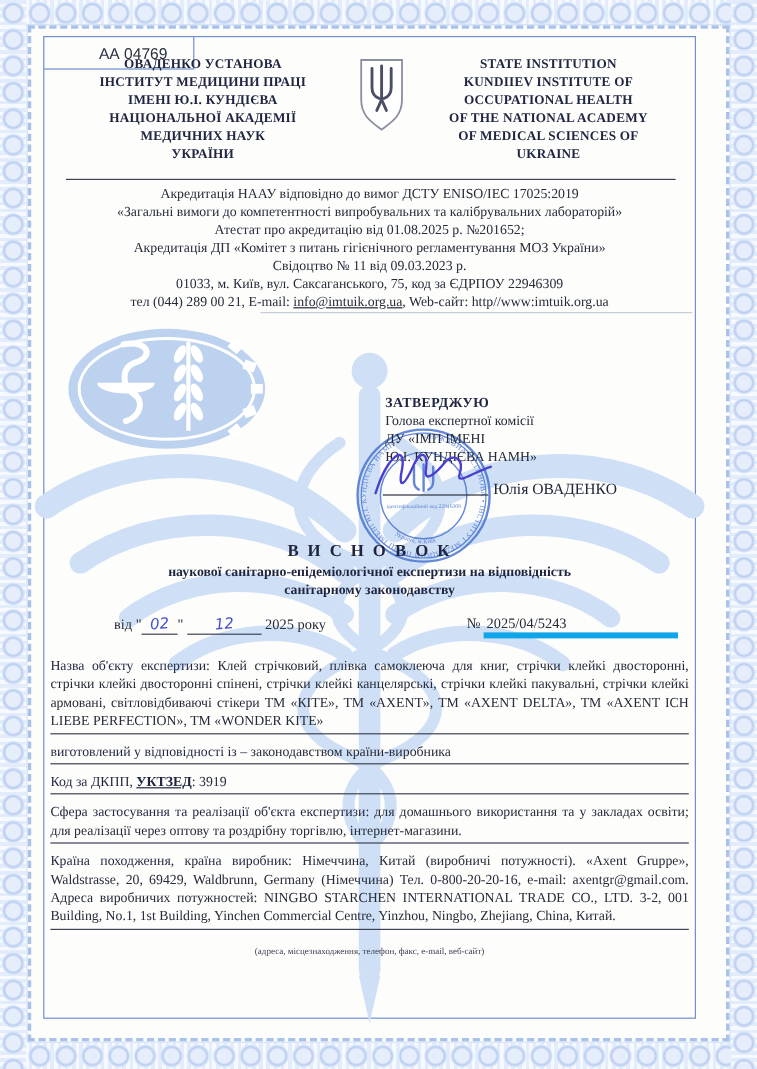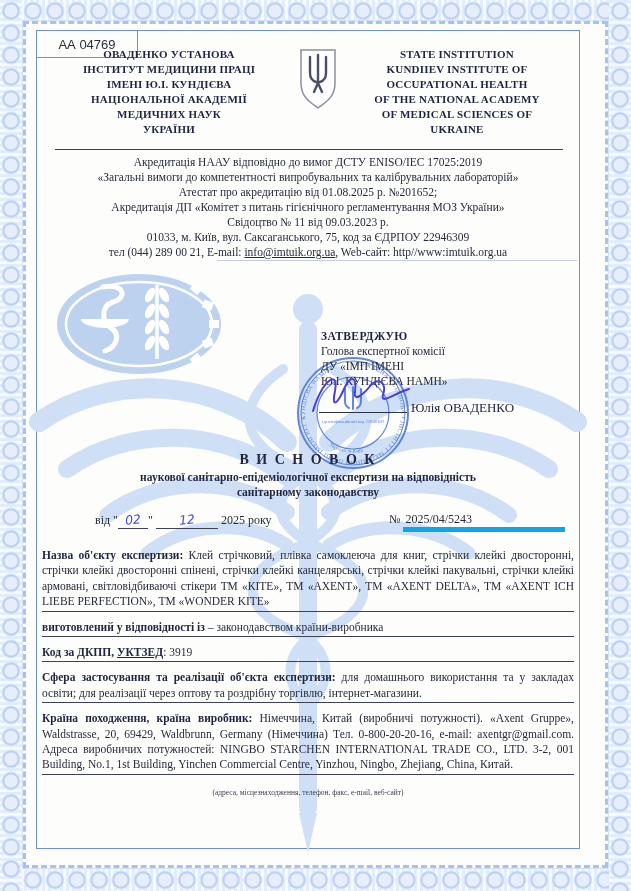--- a/index.html
+++ b/index.html
@@ -25,21 +25,21 @@
 
   .chain-frame{position:absolute;left:23px;top:21px;right:23px;bottom:23px;
      border:3px dashed #a9c2ea;outline:1px solid #d5e2f6;z-index:0;}
 
   
   .content-frame{position:absolute;left:36px;top:30px;width:542px;height:817px;
      border:1.5px solid #6f8fcf;background:transparent;z-index:1;}
 
   .serial-box{position:absolute;left:-1px;top:-1px;width:100px;height:26px;
      border:1.5px solid #6f8fcf;display:flex;align-items:center;justify-content:center;
-     font-family:"Liberation Sans", sans-serif;font-size:13px;color:#2a2f3e;background:#fdfdfc;}
+     font-family:"Liberation Sans", sans-serif;font-size:13px;color:#2a2f3e;background:#fdfdfc;padding-left:24px;}
 
   
   .wm{position:absolute;z-index:0;pointer-events:none;}
 
   .header-row{position:absolute;left:12px;top:16px;width:518px;display:flex;z-index:2;}
   .hdr-col{font-weight:bold;font-size:11px;line-height:15px;text-align:center;color:#1f2540;letter-spacing:.2px;}
   .hdr-left{width:240px;}
   .hdr-center{width:58px;display:flex;justify-content:center;align-items:flex-start;}
   .hdr-right{width:220px;}
 
@@ -65,21 +65,21 @@
   .date-right{position:absolute;left:352px;top:0;}
   .blank{display:inline-block;border-bottom:1px solid #3c4254;text-align:center;}
   .hw{font-family:"DejaVu Sans", sans-serif;font-style:italic;color:#4550cf;display:inline-block;
       transform:rotate(-5deg);font-size:12.5px;}
   .num-underline{display:inline-block;border-bottom:5px solid #0ea5e9;min-width:160px;text-align:left;padding-left:2px;}
 
   .sections{position:absolute;left:5px;top:517px;width:532px;z-index:2;}
   .section{margin-bottom:8px;}
   .sec-text{font-size:11.5px;line-height:15.4px;text-align:justify;border-bottom:1.2px solid #3c4254;
      padding-bottom:1px;color:#262b3a;}
-  .sec-label{font-weight:bold;color:#1f2540;}
+  .sec-label{font-weight:normal;color:#1f2540;}
   .sec-label-ul{font-weight:bold;text-decoration:underline;color:#1f2540;}
   .sec-footnote{text-align:center;font-size:7.5px;color:#3a3f50;margin-top:13px;}
 
   svg text{font-family:"Liberation Serif", serif;}
 </style>
 </head>
 <body>
 
 <div class="lace lace-top"></div>
 <div class="lace lace-bottom"></div>

